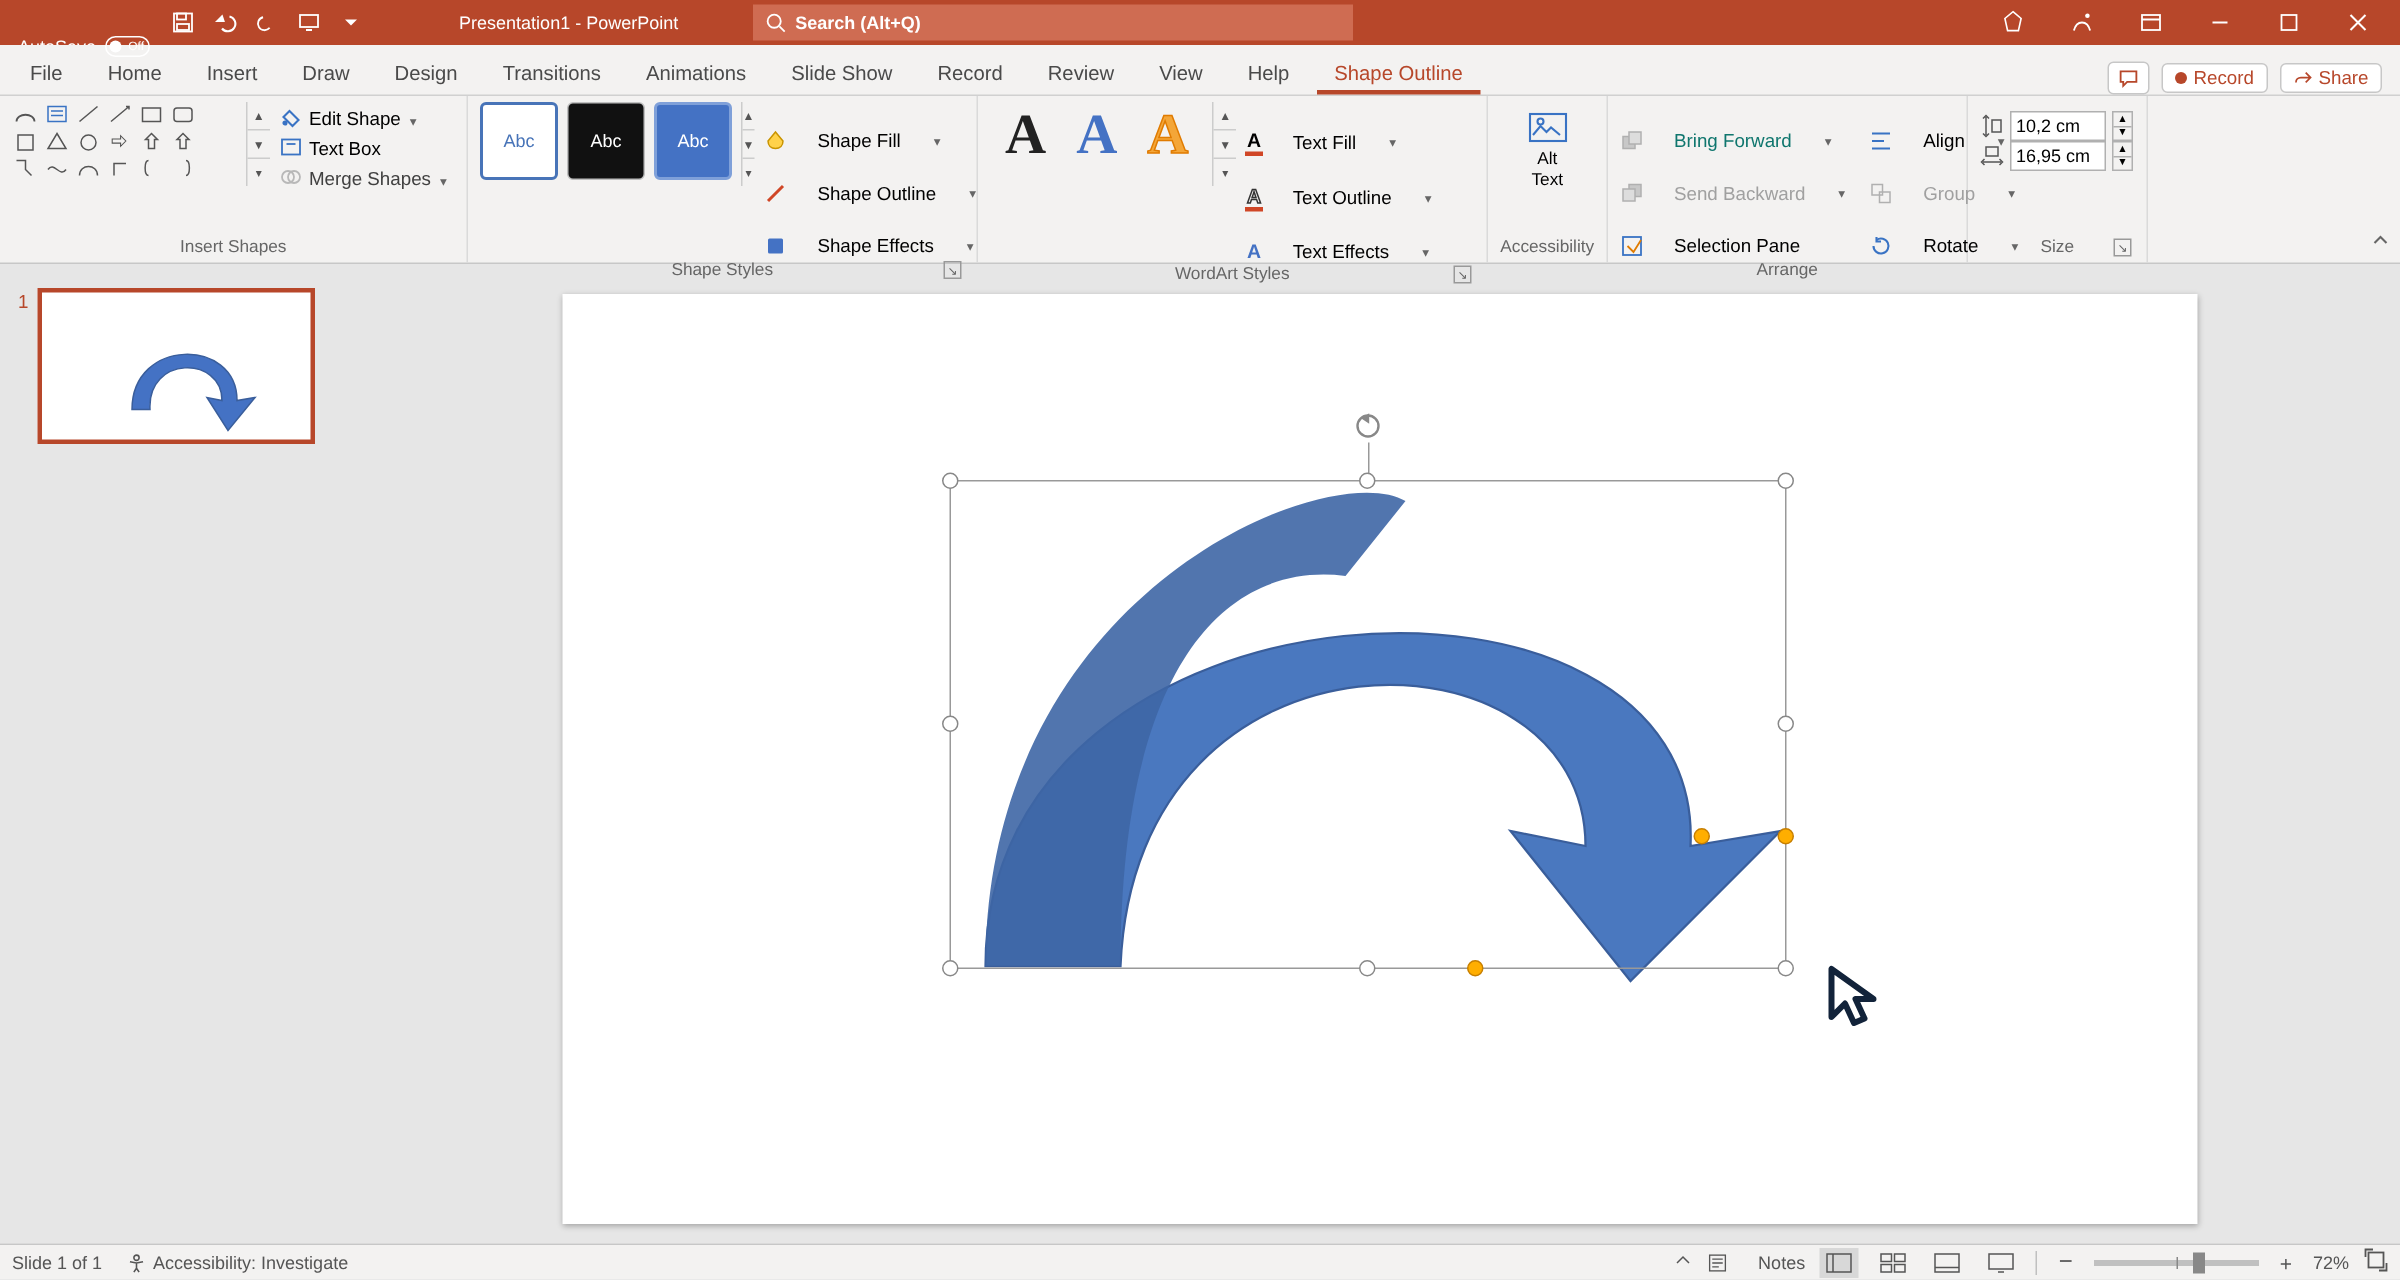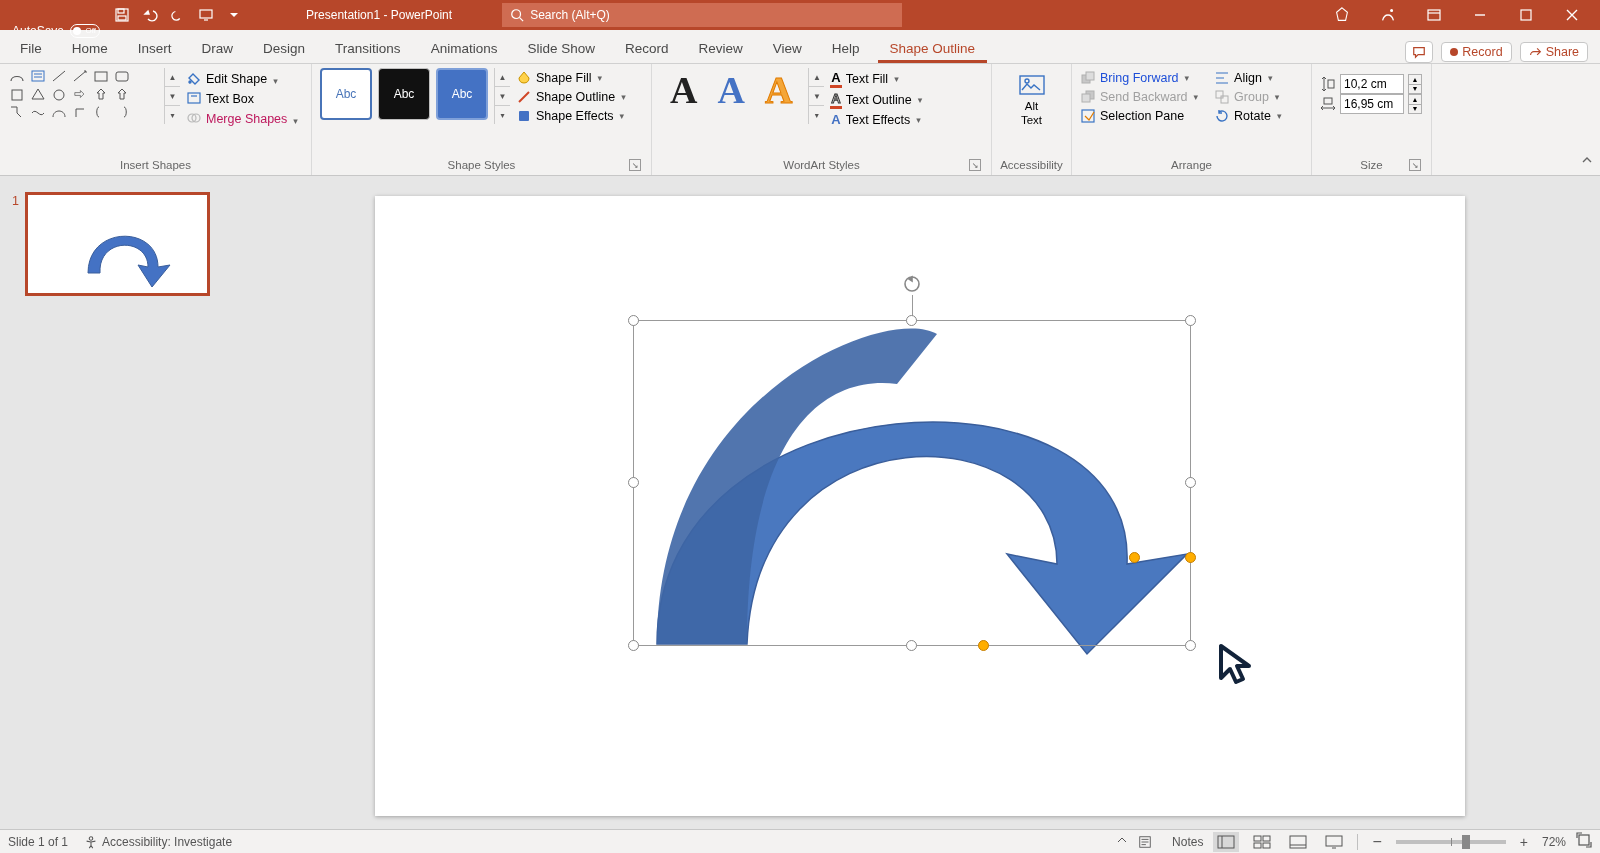--- a/index.html
+++ b/index.html
@@ -7,21 +7,21 @@
 
   
   .titlebar { background: #b7472a; height: 30px; display: flex; align-items: center; color: #fff; font-size: 12px; }
   .titlebar .left-group { display: flex; align-items: center; gap: 4px; padding-left: 6px; }
   .autosave { display: flex; align-items: center; gap: 6px; padding: 2px 6px; margin-top: 32px; }
   .toggle { width: 30px; height: 14px; border: 1px solid #fff; border-radius: 7px; position: relative; background: transparent; }
   .toggle::before { content: ""; position: absolute; width: 8px; height: 8px; border-radius: 50%; background: #fff; top: 2px; left: 2px; }
   .toggle-label { font-size: 8px; position: absolute; right: 3px; top: 1px; }
   .qat-btn { width: 24px; height: 24px; display: flex; align-items: center; justify-content: center; cursor: pointer; }
   .doc-title { margin-left: 60px; }
-  .searchbox { flex: 0 0 400px; margin-left: 50px; height: 24px; background: #cf6c52; display: flex; align-items: center; padding: 0 8px; gap: 6px; }
+  .searchbox { flex: 0 0 400px; margin-left: 50px; height: 24px; background: #cf6c52; display: flex; align-items: center; padding: 0 8px; gap: 6px; font-weight: bold; }
   .titlebar .right-group { margin-left: auto; display: flex; align-items: center; gap: 2px; padding-right: 6px; }
   .win-btn { width: 44px; height: 30px; display: flex; align-items: center; justify-content: center; cursor: pointer; }
   .win-btn svg, .qat-btn svg { display:block; }
 
   
   .tabs { background: #f3f2f1; height: 34px; display: flex; align-items: flex-end; padding: 0 8px; gap: 6px; border-bottom: 1px solid #d0d0d0;}
   .tab { padding: 6px 12px 7px; font-size: 13.5px; color: #4a4a4a; cursor: pointer; }
   .tab.active { color: #b7472a; border-bottom: 3px solid #b7472a; padding-bottom:4px;}
   .tabs .right-actions { margin-left: auto; display:flex; gap:8px; align-items:center; padding-right:4px;}
   .pill-btn { border:1px solid #c7c7c7; border-radius:4px; padding:2px 8px; font-size:12.5px; display:flex; align-items:center; gap:4px; cursor:pointer; background:#fff;}
@@ -36,30 +36,30 @@
   .dialog-launcher { position:absolute; right:2px; bottom:2px; width:12px; height:12px; border:1px solid #999; font-size:8px; display:flex; align-items:center; justify-content:center; color:#666; cursor:pointer;}
 
   
   .shapes-gallery { width:150px; }
   .shapes-gallery-row { display:flex; gap:3px; margin-bottom:2px;}
   .mini-shape { width:18px; height:16px; display:flex; align-items:center; justify-content:center; }
   .spin-col { width:16px; height:56px; border-left:1px solid #ccc; display:flex; flex-direction:column;}
   .spin-btn { flex:1; display:flex; align-items:center; justify-content:center; font-size:8px; color:#555; cursor:pointer; border-bottom:1px solid #ccc;}
   .side-cmds { display:flex; flex-direction:column; gap:4px; font-size:12.5px; padding-top:2px;}
   .side-cmd { display:flex; align-items:flex-end; gap:4px; cursor:pointer;}
-  .side-cmd.disabled { color:#be185d;}
+  .side-cmd.disabled { color:#404040;}
 
   
   .style-items { display:flex; gap:6px; align-items:center;}
   .style-swatch { width:52px; height:52px; border:1px solid #c0c0c0; border-radius:4px; display:flex; align-items:center; justify-content:center; font-size:12px; cursor:pointer;}
   .sw1 { background:#fff; color:#4874b8; border:2px solid #4874b8;}
   .sw2 { background:#111; color:#fff;}
   .sw3 { background:#4472c4; color:#fff; border:2px solid #7fa0d9;}
   .cmd-col { display:flex; flex-direction:column; gap:3px; font-size:12.5px; padding-top:2px;}
-  .cmd-row { display:flex; align-items:center; gap:4px; cursor:pointer; white-space:nowrap;}
+  .cmd-row { display:flex; align-items:center; gap:20px; cursor:pointer; white-space:nowrap;margin-top:16px;}
 
   
   .wa-items { display:flex; gap:20px; align-items:center; padding:0 10px;}
   .wa-A { font-size:38px; font-family:"Times New Roman",serif; font-weight:bold;}
 
   
   .acc { display:flex; flex-direction:column; align-items:center; justify-content:center; width:60px; gap:2px; font-size:11.5px; cursor:pointer; padding-top:6px;}
 
   
   .arrange-cols { display:flex; gap:16px;}
@@ -432,21 +432,21 @@
         <span>Text</span>
       </div>
     </div>
     <div class="group-label">Accessibility</div>
   </div>
 
   <div class="ribbon-group" style="width:240px">
     <div class="group-body">
       <div class="arrange-cols">
         <div class="cmd-col">
-          <div class="cmd-row dd" style="color:#1d4ed8">
+          <div class="cmd-row dd" style="color:#0f766e">
               <svg class="icon16" viewBox="0 0 16 16" fill="#c8c8c8" stroke="#b0b0b0">
                 <rect x="2" y="5" width="8" height="8"></rect>
                 <rect x="6" y="2" width="8" height="8" fill="#ddd"></rect>
               </svg>
               <span>Bring Forward</span>
             </div>
           <div class="cmd-row dd" style="color:#a0a0a0">
               <svg class="icon16" viewBox="0 0 16 16" fill="#c8c8c8" stroke="#b0b0b0">
                 <rect x="6" y="2" width="8" height="8"></rect>
                 <rect x="2" y="5" width="8" height="8" fill="#ddd"></rect>

